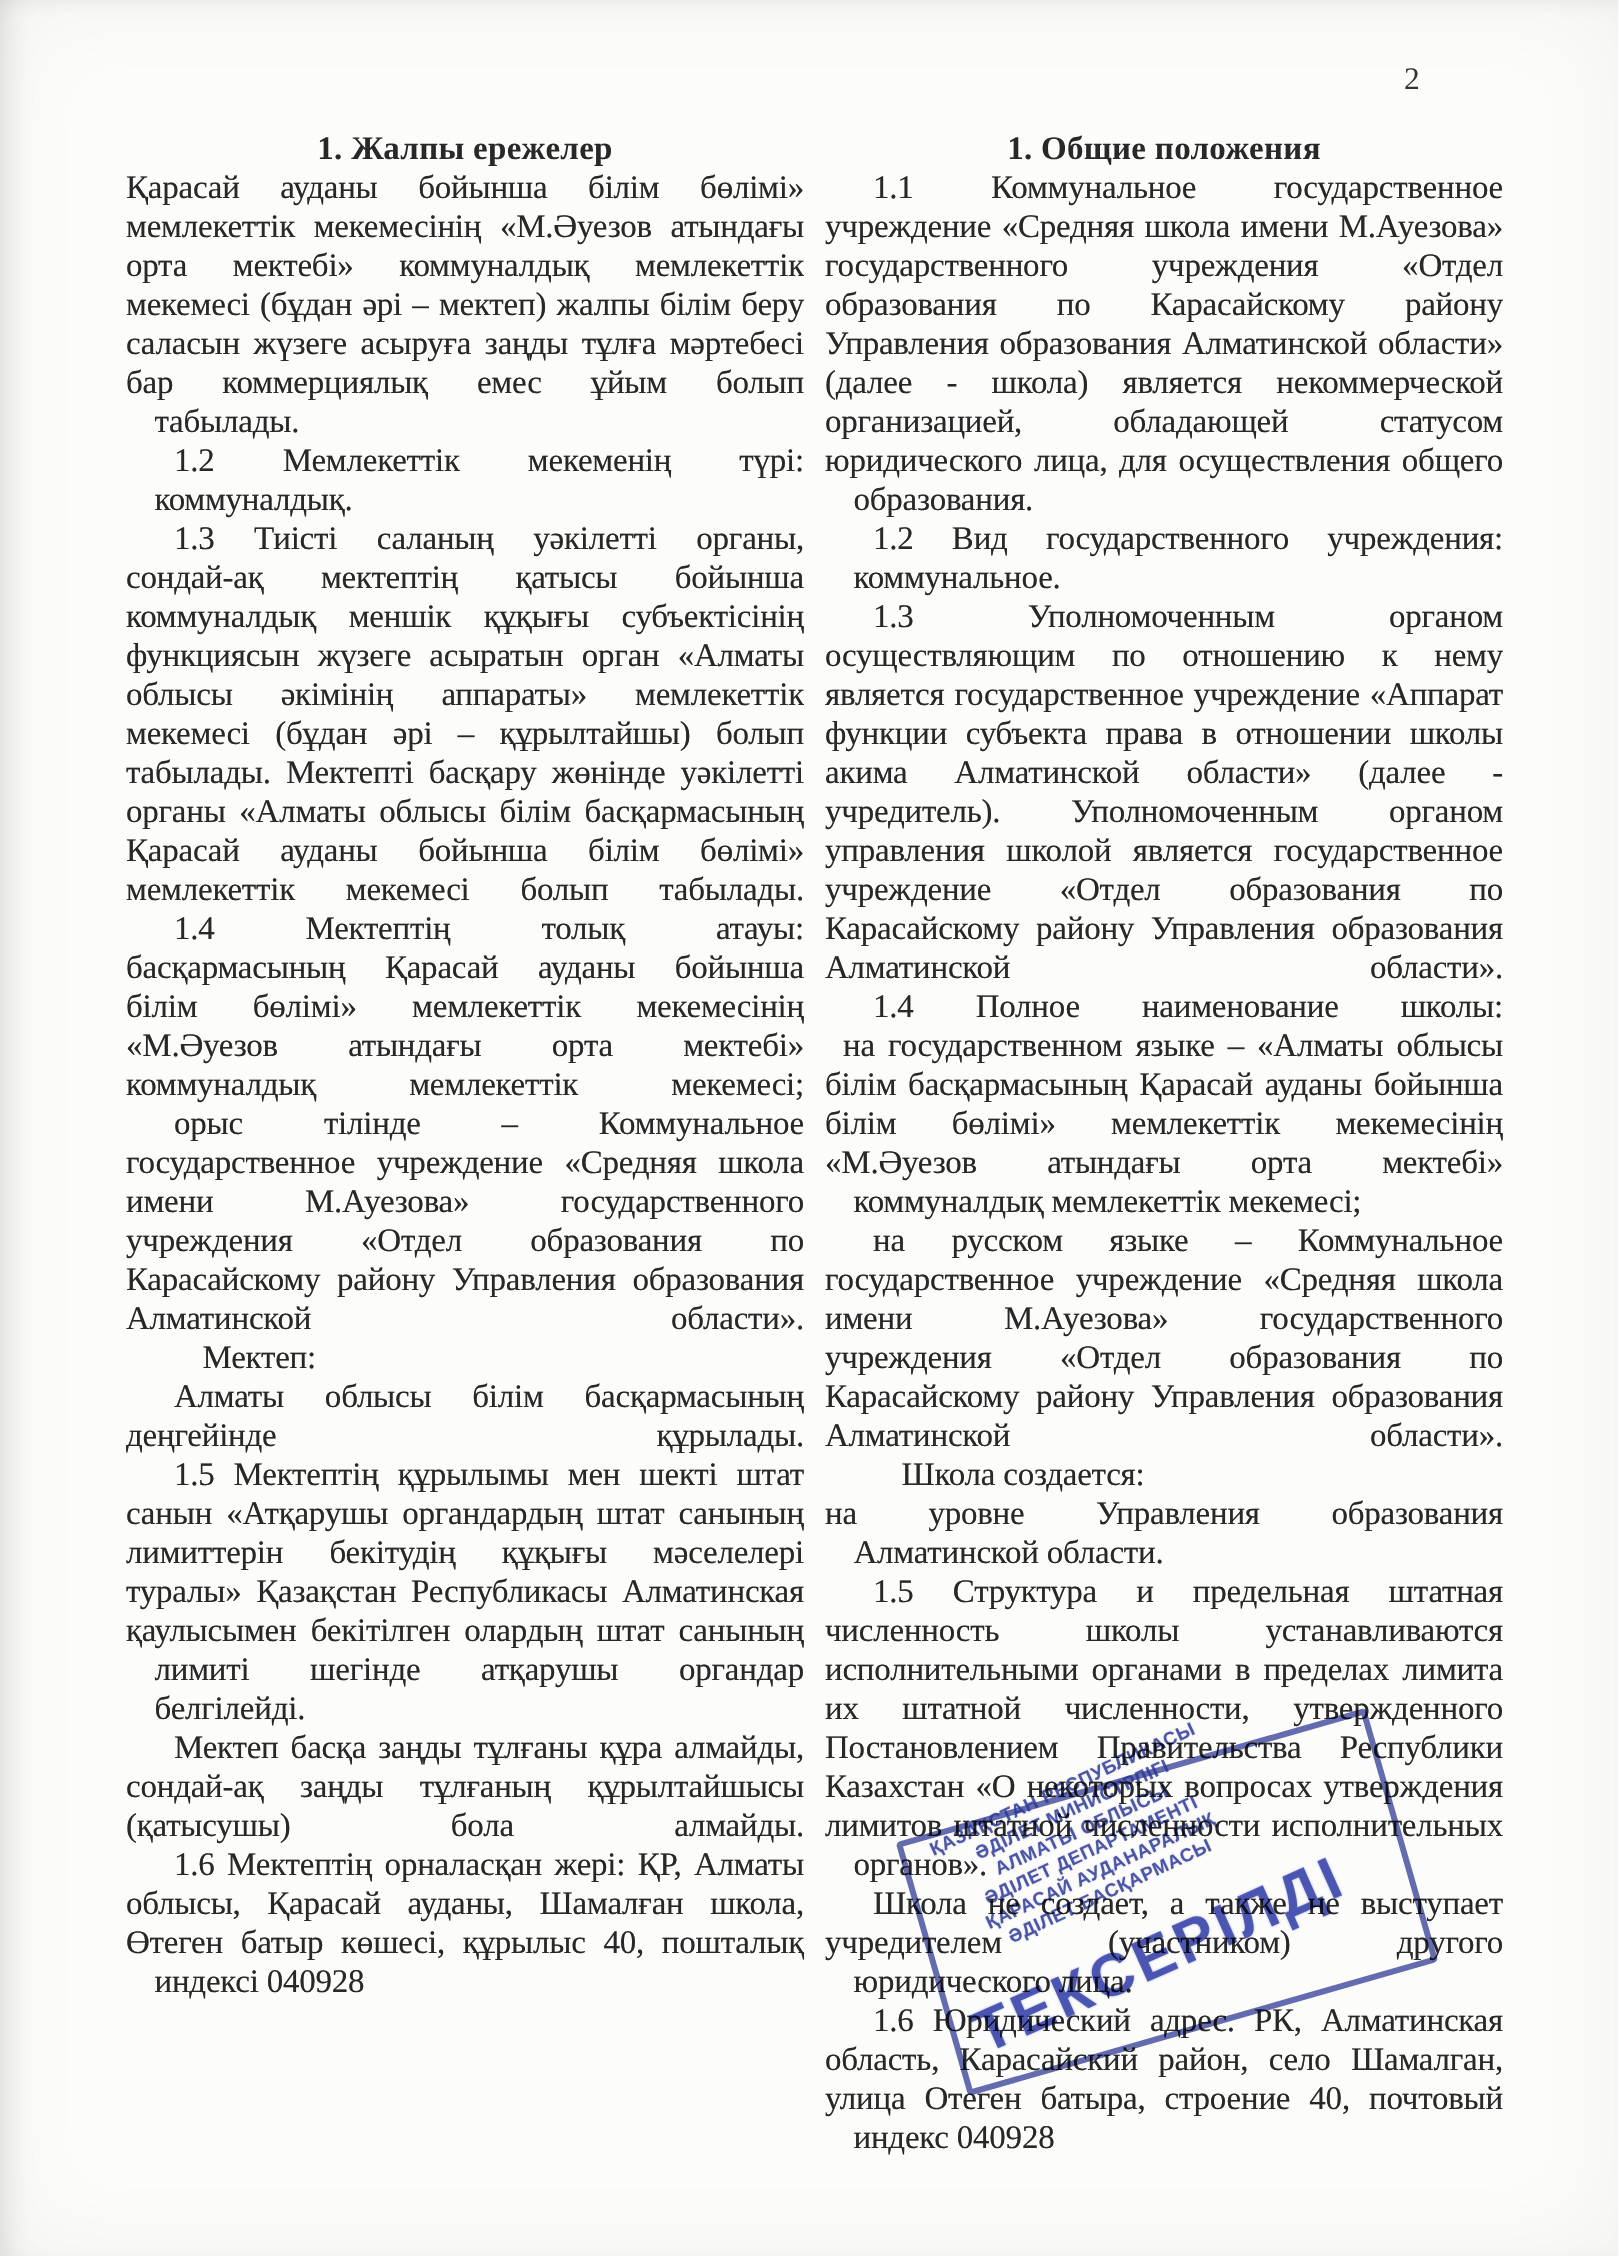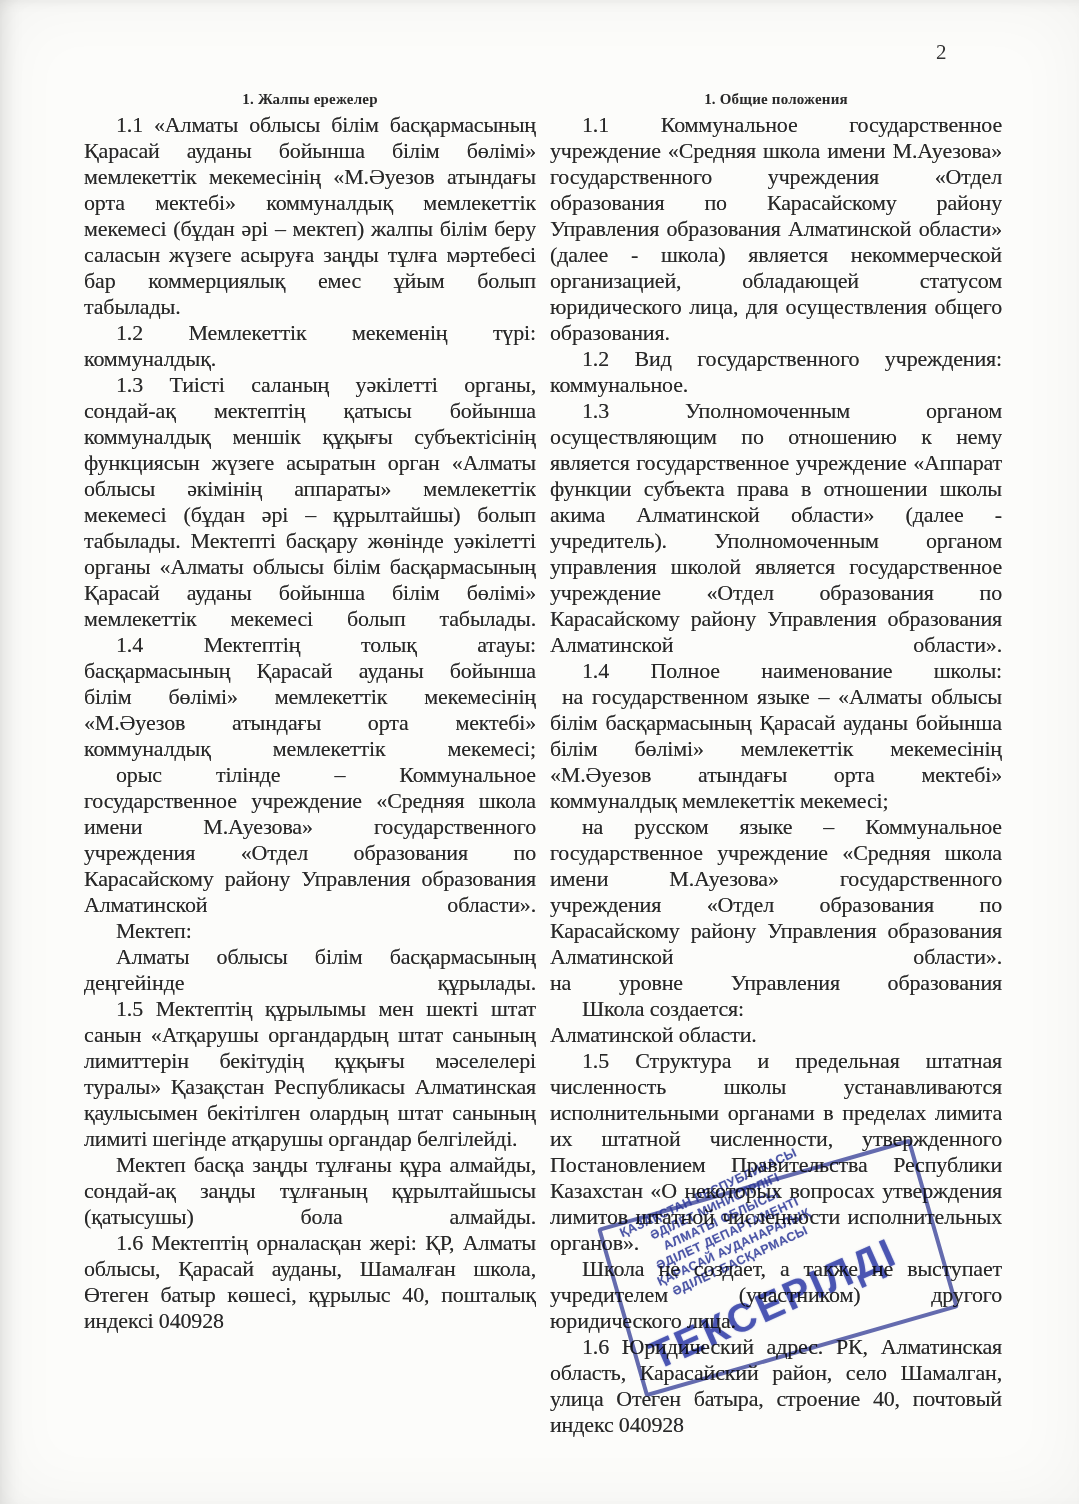--- a/index.html
+++ b/index.html
@@ -30,35 +30,35 @@
     left: 84px;
     top: 86px;
     width: 918px;
     display: flex;
     gap: 14px;
   }
   .col { width: 452px; }
   .heading {
     text-align: center;
     font-weight: bold;
-    font-size: 15px;
+    font-size: 22px;
     line-height: 26px;
     letter-spacing: 0.2px;
   }
   .line {
     font-size: 22px;
     line-height: 26px;
     letter-spacing: -0.15px;
     text-align: justify;
     text-align-last: justify;
     text-shadow: 0 0 0.4px rgba(45,45,45,0.55);
     white-space: normal;
     overflow: hidden;
   }
-  .line.last { text-align-last: left; }
+  .line.last { text-align-last: left; margin-left: 19px; }
   .line.i1 { text-indent: 12px; }
   .line.i2 { text-indent: 32px; }
   
   .stamp {
     position: absolute;
     left: 615px;
     top: 1180px;
     width: 318px;
     height: 168px;
     transform: rotate(-16deg);
@@ -100,21 +100,20 @@
 </style>
 </head>
 <body>
 
 <div class="page">
   <div class="page-number">2</div>
 
   <div class="columns">
       <div class="col">
         <div class="heading">1. Жалпы ережелер</div>
-        <div class="line i2">1.1 «Алматы облысы білім басқармасының</div>
         <div class="line">Қарасай ауданы бойынша білім бөлімі»</div>
         <div class="line">мемлекеттік мекемесінің «М.Әуезов атындағы</div>
         <div class="line">орта мектебі» коммуналдық мемлекеттік</div>
         <div class="line">мекемесі (бұдан әрі – мектеп) жалпы білім беру</div>
         <div class="line">саласын жүзеге асыруға заңды тұлға мәртебесі</div>
         <div class="line">бар коммерциялық емес ұйым болып</div>
         <div class="line last">табылады.</div>
         <div class="line i2">1.2 Мемлекеттік мекеменің түрі:</div>
         <div class="line last">коммуналдық.</div>
         <div class="line i2">1.3 Тиісті саланың уәкілетті органы,</div>
@@ -183,22 +182,22 @@
         <div class="line">білім басқармасының Қарасай ауданы бойынша</div>
         <div class="line">білім бөлімі» мемлекеттік мекемесінің</div>
         <div class="line">«М.Әуезов атындағы орта мектебі»</div>
         <div class="line last">коммуналдық мемлекеттік мекемесі;</div>
         <div class="line i2">на русском языке – Коммунальное</div>
         <div class="line">государственное учреждение «Средняя школа</div>
         <div class="line">имени М.Ауезова» государственного</div>
         <div class="line">учреждения «Отдел образования по</div>
         <div class="line">Карасайскому району Управления образования</div>
         <div class="line">Алматинской области».</div>
+        <div class="line last i2">Школа создается:</div>
         <div class="line">на уровне Управления образования</div>
-        <div class="line last i2">Школа создается:</div>
         <div class="line last">Алматинской области.</div>
         <div class="line i2">1.5 Структура и предельная штатная</div>
         <div class="line">численность школы устанавливаются</div>
         <div class="line">исполнительными органами в пределах лимита</div>
         <div class="line">их штатной численности, утвержденного</div>
         <div class="line">Постановлением Правительства Республики</div>
         <div class="line">Казахстан «О некоторых вопросах утверждения</div>
         <div class="line">лимитов штатной численности исполнительных</div>
         <div class="line last">органов».</div>
         <div class="line i2">Школа не создает, а также не выступает</div>

